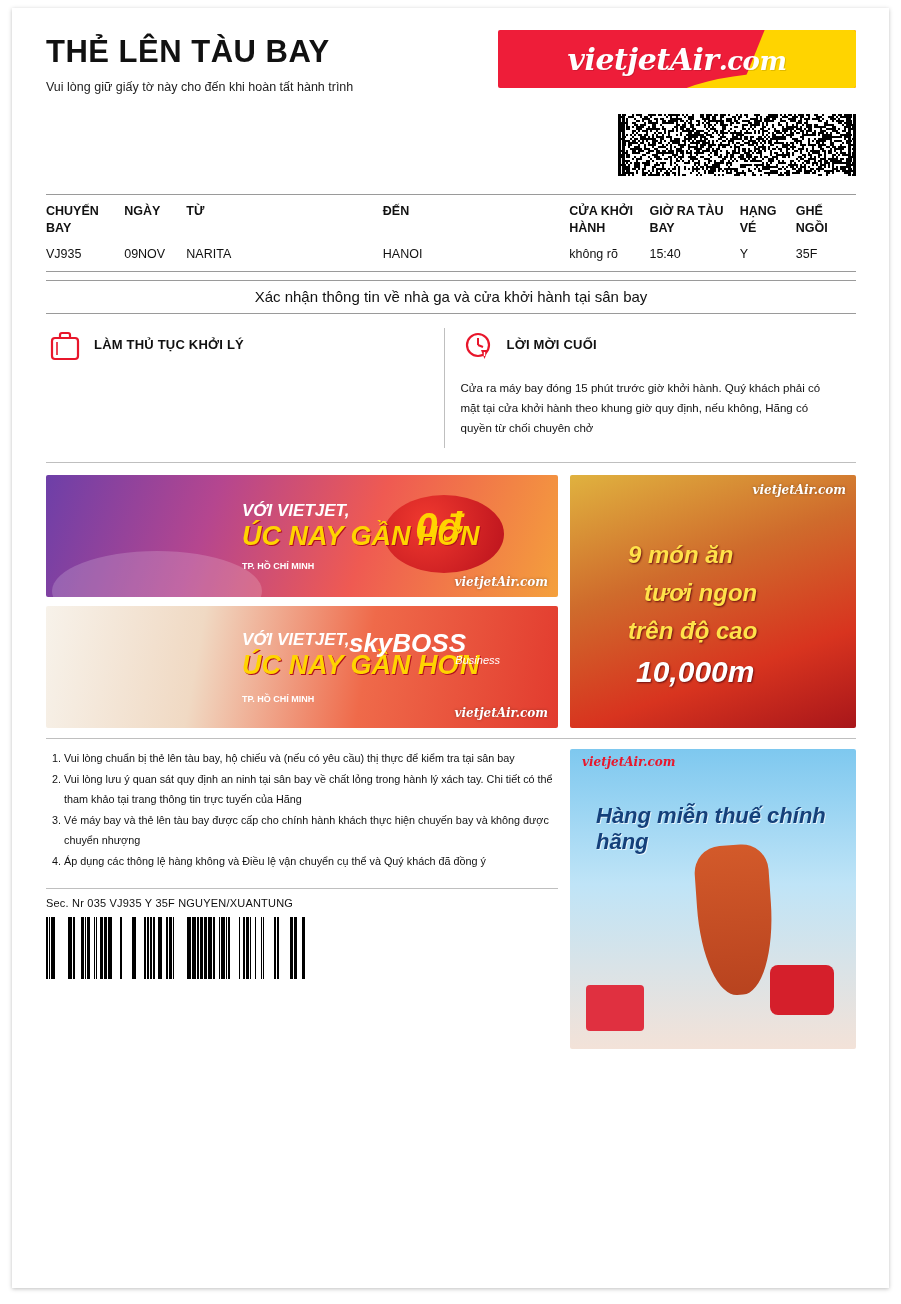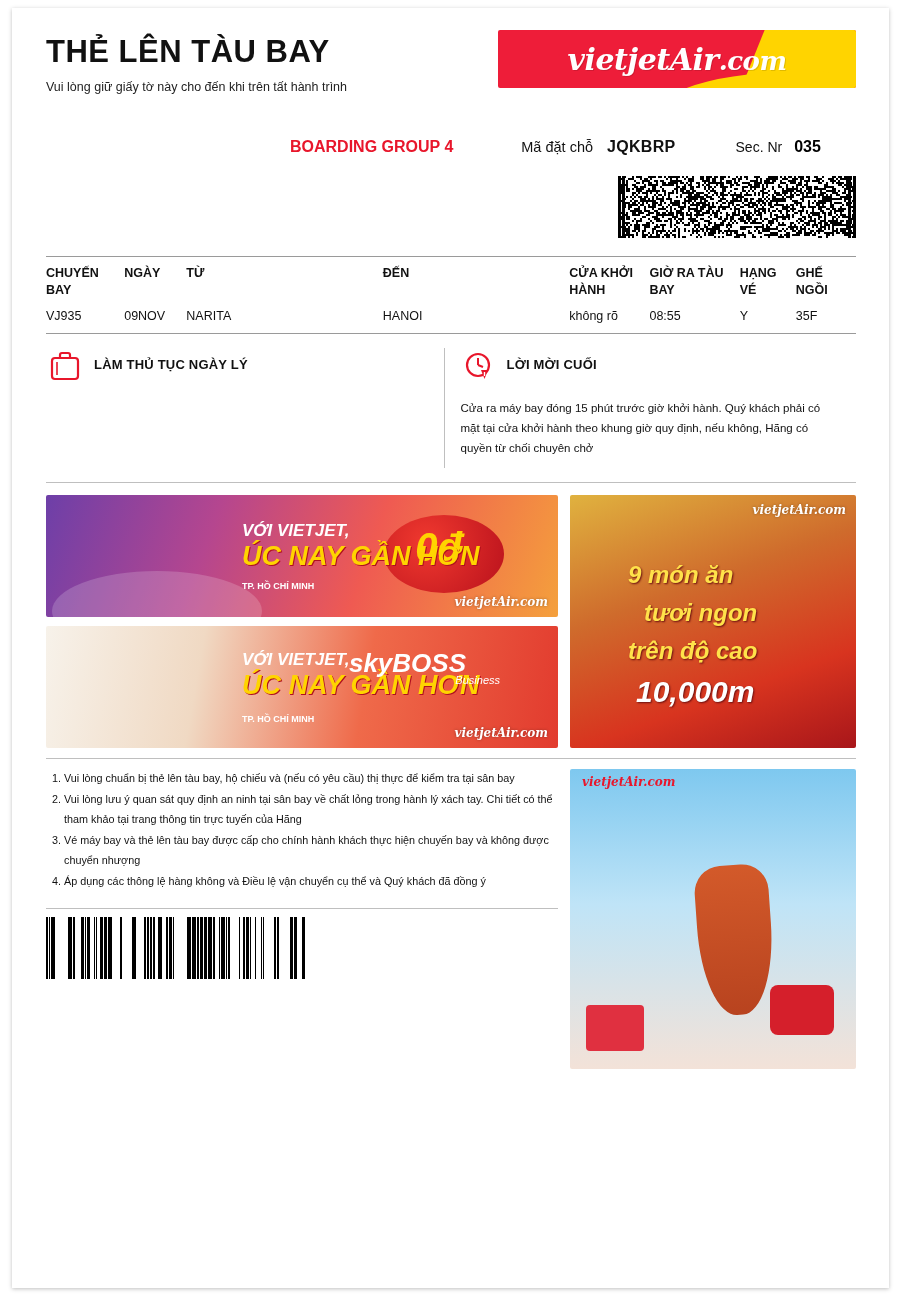--- a/index.html
+++ b/index.html
@@ -369,38 +369,31 @@
 </head>
 <body>
 
 <div id="page">
   <div class="sheet">
     <div class="inner">
 
       <div class="hdr">
         <div class="hdr-left">
           <div class="title">THẺ LÊN TÀU BAY</div>
-          <div class="subtitle">Vui lòng giữ giấy tờ này cho đến khi trên tất hành trình</div>
+          <div class="subtitle">Vui lòng giữ giấy tờ này cho đến khi hoàn tất hành trình</div>
         </div>
         <div class="logo">
           <div class="ystripe"></div>
           <div class="ystripe2"></div>
           <div class="lw">
             <span class="lt"><span>vietjet</span><span class="air">Air</span><span class="dotcom">.com</span></span>
           </div>
         </div>
       </div>
 
-      <div class="bg-row">
-        <span class="bg-group">BOARDING GROUP 4</span>
-        <span class="pnr-lbl">Mã đặt chỗ</span>
-        <span class="pnr-val">JQKBRP</span>
-        <span class="sec-lbl">Sec. Nr</span>
-        <span class="sec-val">035</span>
-      </div>
 
 
       <div class="bc2d-wrap">
         <div class="bc2d" id="bc2d">
             <div style="position: absolute; background: rgb(0, 0, 0); left: 4px; top: 0px; width: 2px; height: 2px;"></div>
             <div style="position: absolute; background: rgb(0, 0, 0); left: 6px; top: 0px; width: 2px; height: 2px;"></div>
             <div style="position: absolute; background: rgb(0, 0, 0); left: 14px; top: 0px; width: 2px; height: 2px;"></div>
             <div style="position: absolute; background: rgb(0, 0, 0); left: 18px; top: 0px; width: 2px; height: 2px;"></div>
             <div style="position: absolute; background: rgb(0, 0, 0); left: 20px; top: 0px; width: 2px; height: 2px;"></div>
             <div style="position: absolute; background: rgb(0, 0, 0); left: 22px; top: 0px; width: 2px; height: 2px;"></div>
@@ -2291,41 +2284,42 @@
             <th class="c8">GHẾ NGỒI</th>
           </tr>
         </thead>
         <tbody>
           <tr>
             <td>VJ935</td>
             <td>09NOV</td>
             <td>NARITA</td>
             <td>HANOI</td>
             <td>không rõ</td>
-            <td>08:55</td>
+            <td>15:40</td>
             <td>Y</td>
             <td>35F</td>
           </tr>
         </tbody>
       </table>
 
       <div class="rule" style="margin-top:0"></div>
+      <div class="confirm-bar">Xác nhận thông tin về nhà ga và cửa khởi hành tại sân bay</div>
 
       <div class="info-cols">
 
         <div class="icol">
           <div class="ihead">
             <span class="ico">
               <svg width="34" height="34" viewBox="0 0 34 34">
                 <rect x="4" y="10" width="26" height="21" rx="3" fill="none" stroke="#e8162b" stroke-width="2.2"></rect>
                 <path d="M12 10 V7 a2 2 0 0 1 2-2 h6 a2 2 0 0 1 2 2 v3" fill="none" stroke="#e8162b" stroke-width="2.2"></path>
                 <line x1="9" y1="14" x2="9" y2="27" stroke="#e8162b" stroke-width="1.6"></line>
               </svg>
             </span>
-            <span class="ttl">LÀM THỦ TỤC NGÀY LÝ</span>
+            <span class="ttl">LÀM THỦ TỤC KHỞI LÝ</span>
           </div>
         </div>
 
 
         <div class="icol">
           <div class="ihead">
             <span class="ico">
               <svg width="34" height="34" viewBox="0 0 34 34">
                 <circle cx="17" cy="17" r="11" fill="none" stroke="#e8162b" stroke-width="2.2"></circle>
                 <line x1="17" y1="17" x2="17" y2="10" stroke="#e8162b" stroke-width="2"></line>
@@ -2377,20 +2371,21 @@
       <div class="bottom">
         <div class="bot-left">
           <ol class="bot-list">
             <li>Vui lòng chuẩn bị thẻ lên tàu bay, hộ chiếu và (nếu có yêu cầu) thị thực để kiểm tra tại sân bay</li>
             <li>Vui lòng lưu ý quan sát quy định an ninh tại sân bay về chất lỏng trong hành lý xách tay. Chi tiết có thể tham khảo tại trang thông tin trực tuyến của Hãng</li>
             <li>Vé máy bay và thẻ lên tàu bay được cấp cho chính hành khách thực hiện chuyến bay và không được chuyển nhượng</li>
             <li>Áp dụng các thông lệ hàng không và Điều lệ vận chuyển cụ thể và Quý khách đã đồng ý</li>
           </ol>
 
           <div class="stub">
+            <div class="stub-line">Sec. Nr 035  VJ935  Y  35F  NGUYEN/XUANTUNG</div>
             <div class="bc1d" id="bc1d">
                 <div style="position: absolute; top: 0px; bottom: 0px; background: rgb(0, 0, 0); left: 0px; width: 2px;"></div>
                 <div style="position: absolute; top: 0px; bottom: 0px; background: rgb(0, 0, 0); left: 3px; width: 1px;"></div>
                 <div style="position: absolute; top: 0px; bottom: 0px; background: rgb(0, 0, 0); left: 5px; width: 4px;"></div>
                 <div style="position: absolute; top: 0px; bottom: 0px; background: rgb(0, 0, 0); left: 22px; width: 4px;"></div>
                 <div style="position: absolute; top: 0px; bottom: 0px; background: rgb(0, 0, 0); left: 27px; width: 2px;"></div>
                 <div style="position: absolute; top: 0px; bottom: 0px; background: rgb(0, 0, 0); left: 35px; width: 3px;"></div>
                 <div style="position: absolute; top: 0px; bottom: 0px; background: rgb(0, 0, 0); left: 39px; width: 1px;"></div>
                 <div style="position: absolute; top: 0px; bottom: 0px; background: rgb(0, 0, 0); left: 41px; width: 3px;"></div>
                 <div style="position: absolute; top: 0px; bottom: 0px; background: rgb(0, 0, 0); left: 48px; width: 1px;"></div>
@@ -2431,20 +2426,21 @@
                 <div style="position: absolute; top: 0px; bottom: 0px; background: rgb(0, 0, 0); left: 244px; width: 3px;"></div>
                 <div style="position: absolute; top: 0px; bottom: 0px; background: rgb(0, 0, 0); left: 248px; width: 3px;"></div>
                 <div style="position: absolute; top: 0px; bottom: 0px; background: rgb(0, 0, 0); left: 256px; width: 3px;"></div>
               </div>
           </div>
         </div>
 
         <div class="bot-right">
           <div class="ad ad-d">
             <div class="ad-logo dark" style="top:6px;left:12px;right:auto;bottom:auto">vietjetAir.com</div>
+            <div class="dt">Hàng miễn thuế chính hãng</div>
             <div class="dress"></div>
             <div class="bagr"></div>
             <div class="gift"></div>
           </div>
         </div>
       </div>
 
     </div>
   </div>
 </div>

